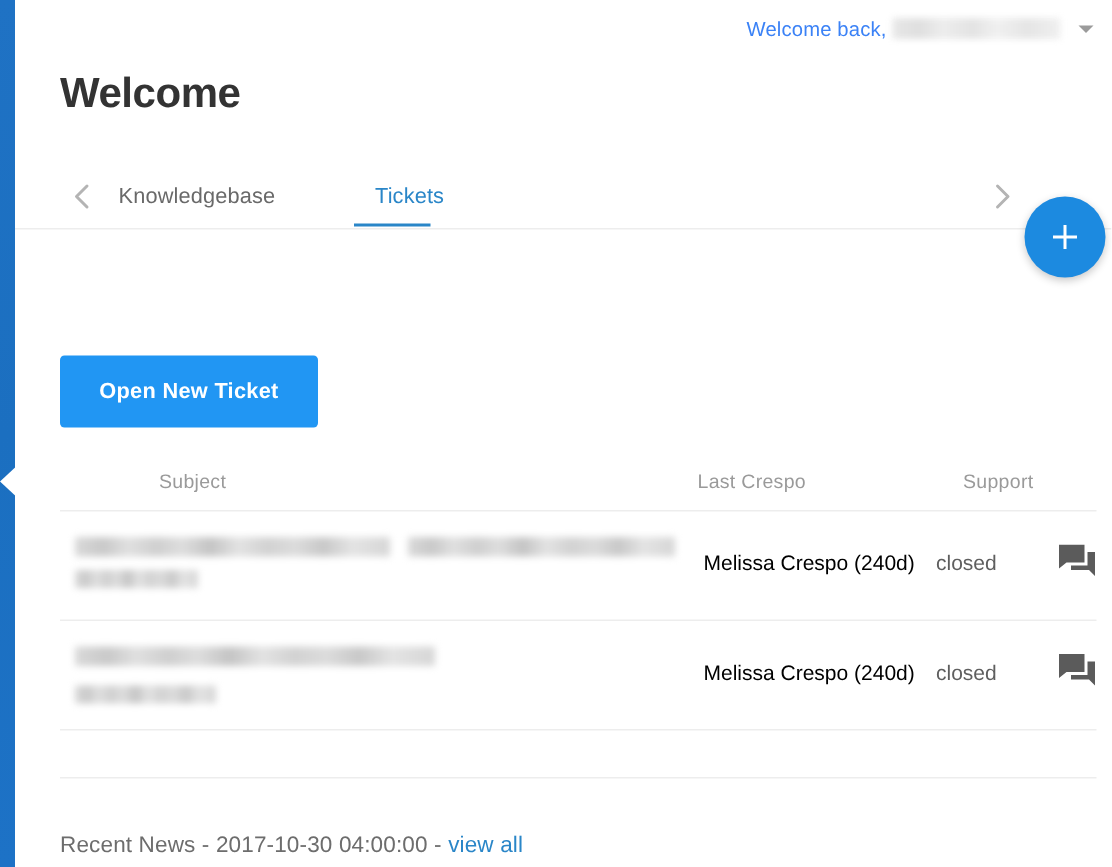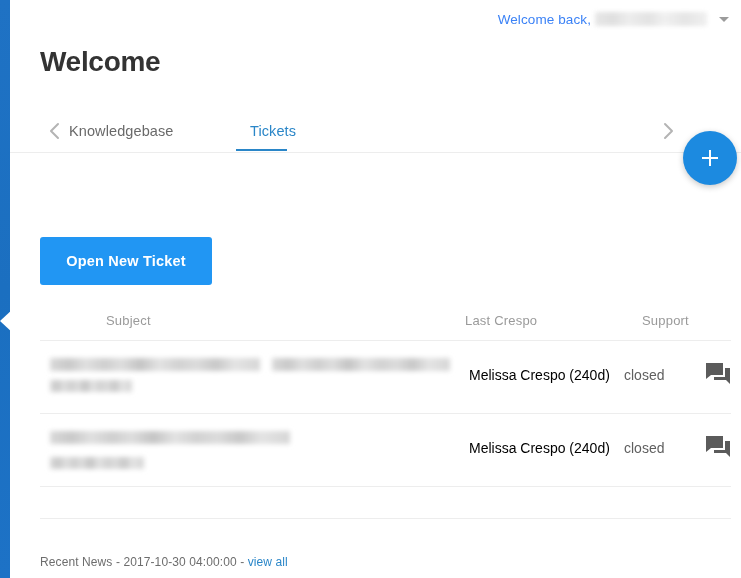--- a/index.html
+++ b/index.html
@@ -120,21 +120,21 @@
   .tab-arrow-right { right: 62px; }
   .tab-item {
     position: absolute;
     top: 13px;
     font-size: 14.5px;
     color: #696969;
     letter-spacing: 0.1px;
     cursor: pointer;
     white-space: nowrap;
   }
-  .tab-kb { left: 59px; text-align: center; }
+  .tab-kb { left: 69px; text-align: center; }
   .tab-tickets { left: 240px; color: #2a86c8; }
   .tab-underline {
     position: absolute;
     left: 226px;
     top: 39px;
     width: 51px;
     height: 2px;
     background: #2a86c8;
   }
 
@@ -247,21 +247,21 @@
     left: 30px;
     top: 518px;
     width: 691px;
     height: 1px;
     background: #ededed;
   }
   .footer-news {
     position: absolute;
     left: 30px;
     top: 555px;
-    font-size: 12px;
+    font-size: 15px;
     color: #6d6d6d;
     letter-spacing: 0.1px;
   }
   .footer-link {
     color: #2a86c8;
     text-decoration: none;
     cursor: pointer;
   }
 </style>
 </head>

